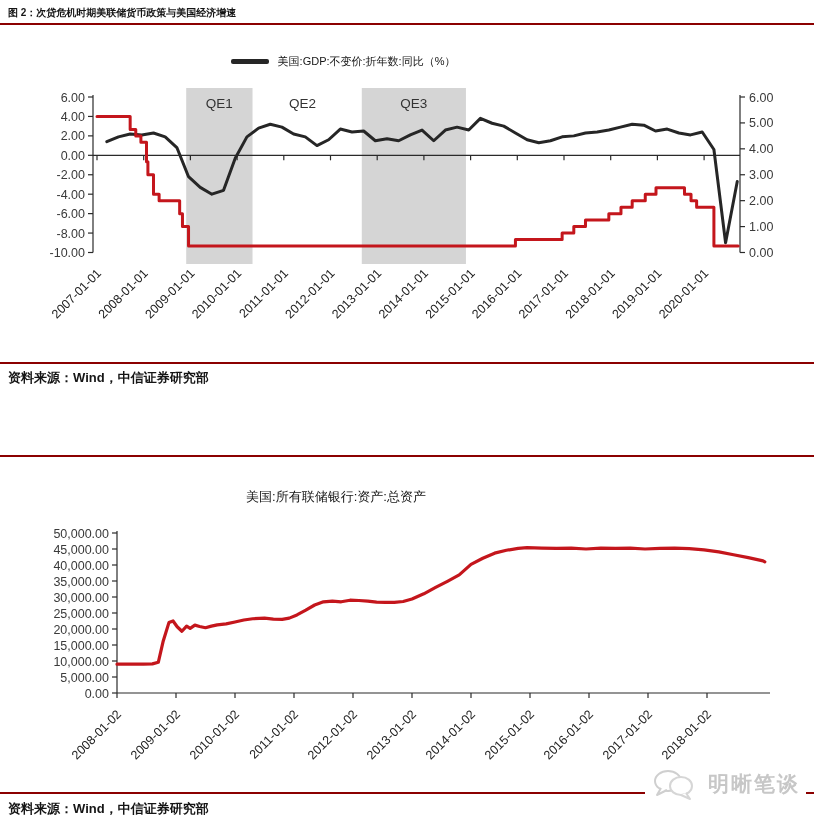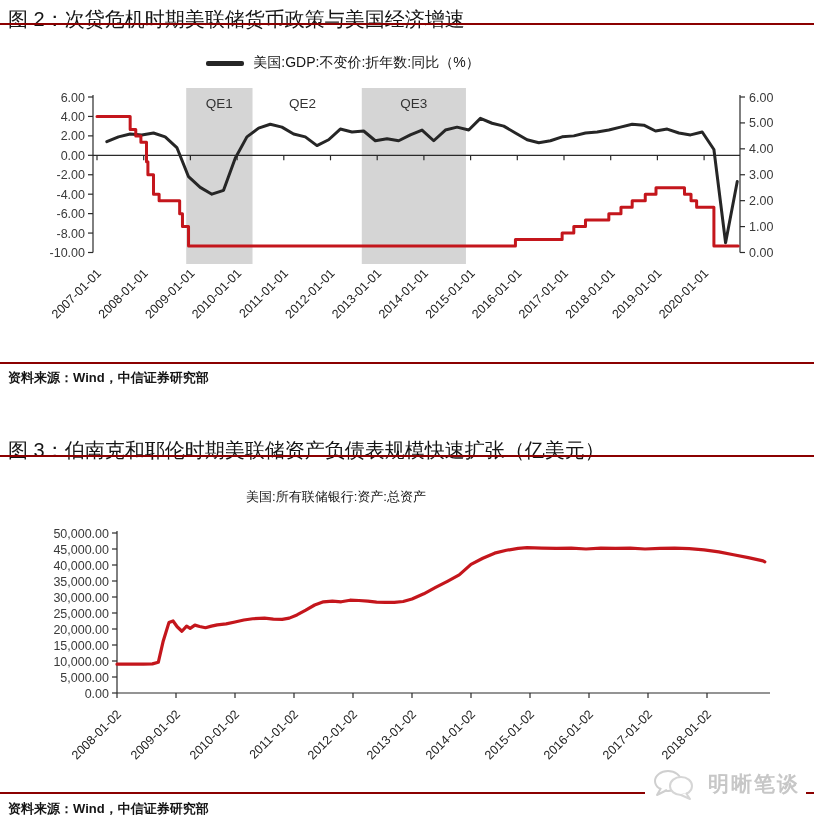--- a/index.html
+++ b/index.html
@@ -1,21 +1,21 @@
 <!DOCTYPE html>
 <html><head>
 <meta charset="utf-8">
 <style>
   html,body{margin:0;padding:0;background:#ffffff;}
   .page{position:relative;width:814px;height:829px;background:#ffffff;overflow:hidden;
         font-family:"Liberation Sans","DejaVu Sans",sans-serif;color:#111;}
-  .fig-title{position:absolute;left:8px;font-size:20px;font-weight:normal;color:#151515;white-space:nowrap;}
+  .fig-title{position:absolute;left:8px;font-size:10px;font-weight:bold;color:#151515;white-space:nowrap;}
   .rule{position:absolute;left:0;width:814px;height:2px;background:#8B0000;}
   .legend{position:absolute;top:54px;left:0;width:686px;display:flex;justify-content:center;gap:52px;
-          font-size:14px;color:#151515;}
+          font-size:11px;color:#151515;}
   .legend-item{display:flex;align-items:center;gap:9px;white-space:nowrap;}
   .swatch{width:38px;height:5px;display:inline-block;border-radius:2px;}
   .source{position:absolute;left:8px;font-size:13px;font-weight:bold;color:#151515;white-space:nowrap;}
   .subtitle{position:absolute;left:4px;width:664px;text-align:center;font-size:13px;color:#151515;}
   .chart-svg{position:absolute;left:0;}
   .chart-svg text{font-family:"Liberation Sans","DejaVu Sans",sans-serif;}
   .watermark{position:absolute;right:8px;top:766px;display:flex;align-items:center;gap:13px;
              background:#ffffff;padding:2px 6px;z-index:3;}
   .watermark-text{font-size:21px;font-weight:bold;color:#c7c7c7;letter-spacing:2px;white-space:nowrap;}
 </style>
@@ -111,21 +111,20 @@
         <text font-size="12.5" fill="#222" text-anchor="end" transform="translate(662.4000000000001,194) rotate(-45)">2019-01-01</text>
         <text font-size="12.5" fill="#222" text-anchor="end" transform="translate(709.1,194) rotate(-45)">2020-01-01</text>
       </g>
       <path d="M106.8070000000017,61.70625 L118.4820000000017,56.846875 L130.1570000000017,53.93125 L141.8320000000017,54.903124999999996 L153.5070000000017,52.959375 L165.18200000000172,56.846875 L176.8570000000017,67.5375 L188.5320000000017,96.69375 L200.2070000000017,107.384375 L211.8820000000017,114.1875 L223.55700000000172,110.3 L235.2320000000017,78.228125 L246.90700000000172,56.846875 L258.5820000000017,48.1 L270.2570000000017,44.2125 L281.9320000000017,47.128125 L293.6070000000017,53.93125 L305.28200000000174,56.846875 L316.9570000000017,65.59375 L328.6320000000017,59.7625 L340.3070000000017,49.071875 L351.9820000000017,51.987500000000004 L363.6570000000017,51.015625 L375.3320000000017,60.734375 L387.0070000000017,58.790625 L398.6820000000017,60.734375 L410.35700000000173,54.903124999999996 L422.03200000000174,50.043749999999996 L433.7070000000017,60.734375 L445.3820000000017,50.043749999999996 L457.0570000000017,47.128125 L468.73200000000173,50.043749999999996 L480.40700000000174,38.38125 L492.0820000000017,43.240625 L503.7570000000017,46.15625 L515.4320000000017,52.959375 L527.1070000000018,59.7625 L538.7820000000017,62.678125 L550.4570000000017,60.734375 L562.1320000000017,56.846875 L573.8070000000017,55.875 L585.4820000000018,52.959375 L597.1570000000017,51.987500000000004 L608.8320000000017,50.043749999999996 L620.5070000000018,47.128125 L632.1820000000017,44.2125 L643.8570000000017,45.184375 L655.5320000000017,51.015625 L667.2070000000017,49.071875 L678.8820000000018,52.959375 L690.5570000000017,54.903124999999996 L702.2320000000018,51.987500000000004 L713.9070000000017,69.48125 L725.5820000000017,162.78125 L737.2570000000018,101.553125" fill="none" stroke="#262626" stroke-width="3" stroke-linejoin="round" stroke-linecap="round"></path>
       <path d="M97,36.4375 L130.1570000000017,36.4375 L130.1570000000017,49.395833333333336 L135.7609999999966,49.395833333333336 L135.7609999999966,55.875 L140.89800000000255,55.875 L140.89800000000255,62.354166666666664 L146.50199999999745,62.354166666666664 L146.50199999999745,81.79166666666666 L147.90299999999618,81.79166666666666 L147.90299999999618,94.75 L153.5070000000017,94.75 L153.5070000000017,114.1875 L159.1109999999966,114.1875 L159.1109999999966,120.66666666666667 L179.65899999999914,120.66666666666667 L179.65899999999914,133.625 L182.4609999999966,133.625 L182.4609999999966,146.58333333333334 L188.5320000000017,146.58333333333334 L188.5320000000017,166.02083333333334 L515.4320000000017,166.02083333333334 L515.4320000000017,159.54166666666666 L562.1320000000017,159.54166666666666 L562.1320000000017,153.0625 L573.8070000000017,153.0625 L573.8070000000017,146.58333333333334 L585.4820000000018,146.58333333333334 L585.4820000000018,140.10416666666666 L608.8320000000017,140.10416666666666 L608.8320000000017,133.625 L620.9740000000013,133.625 L620.9740000000013,127.14583333333333 L632.1820000000017,127.14583333333333 L632.1820000000017,120.66666666666667 L645.2580000000005,120.66666666666667 L645.2580000000005,114.1875 L655.9990000000013,114.1875 L655.9990000000013,107.70833333333333 L684.4859999999967,107.70833333333333 L684.4859999999967,114.1875 L691.0240000000014,114.1875 L691.0240000000014,120.66666666666667 L696.6279999999962,120.66666666666667 L696.6279999999962,127.14583333333333 L713.9070000000017,127.14583333333333 L713.9070000000017,166.02083333333334 L738.1910000000009,166.02083333333334 L738.1910000000009,166.02083333333334" fill="none" stroke="#c4161c" stroke-width="3" stroke-linejoin="round" stroke-linecap="round"></path>
     </svg>
 
   <div class="rule" style="top:362px;height:2px;"></div>
   <div class="source" style="top:369px;">资料来源：Wind，中信证券研究部</div>
 
-  <div class="fig-title" style="top:437px;">图 3：伯南克和耶伦时期美联储资产负债表规模快速扩张（亿美元）</div>
   <div class="rule" style="top:455px;height:2px;"></div>
 
   <div class="subtitle" style="top:488px;">美国:所有联储银行:资产:总资产</div>
 
   <svg class="chart-svg" style="top:518px;" width="814" height="262" id="chart2">
       <g>
         <line x1="117" y1="13" x2="117" y2="175" stroke="#2a2a2a" stroke-width="1.2"></line>
         <line x1="117" y1="175" x2="770" y2="175" stroke="#2a2a2a" stroke-width="1.2"></line>
         <line x1="112" y1="175" x2="117" y2="175" stroke="#2a2a2a" stroke-width="1.2"></line>
         <text x="109" y="179.5" text-anchor="end" font-size="12.5" fill="#3a3a3a">0.00</text>

